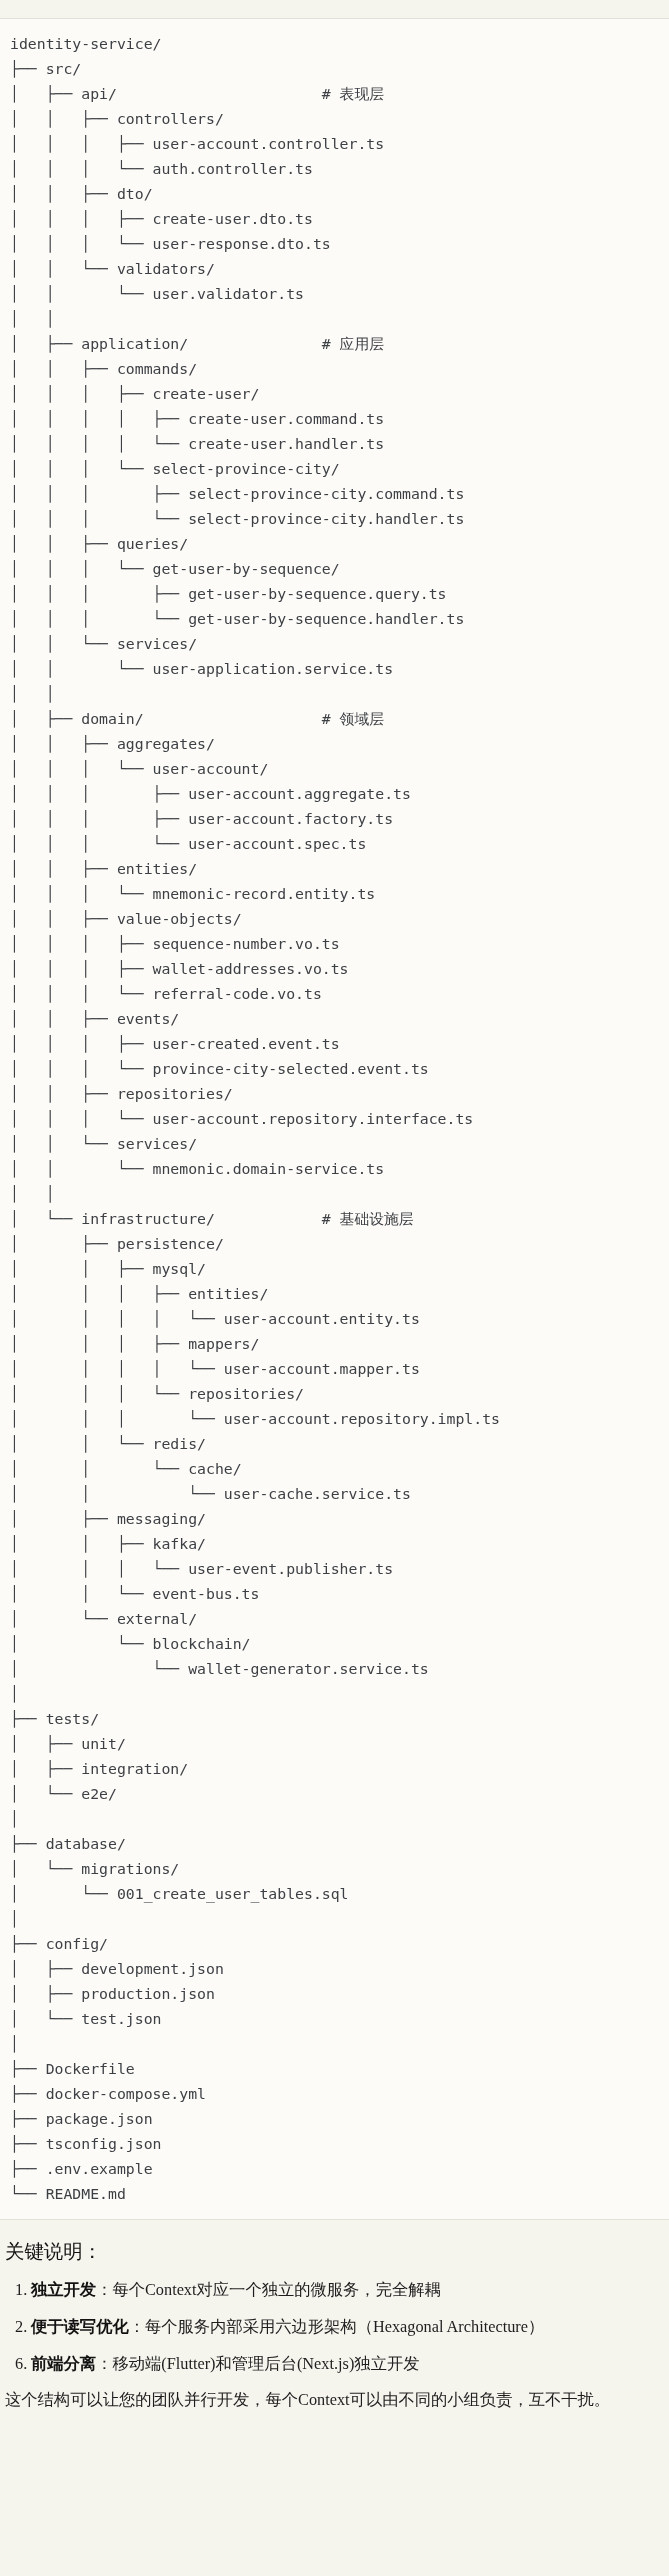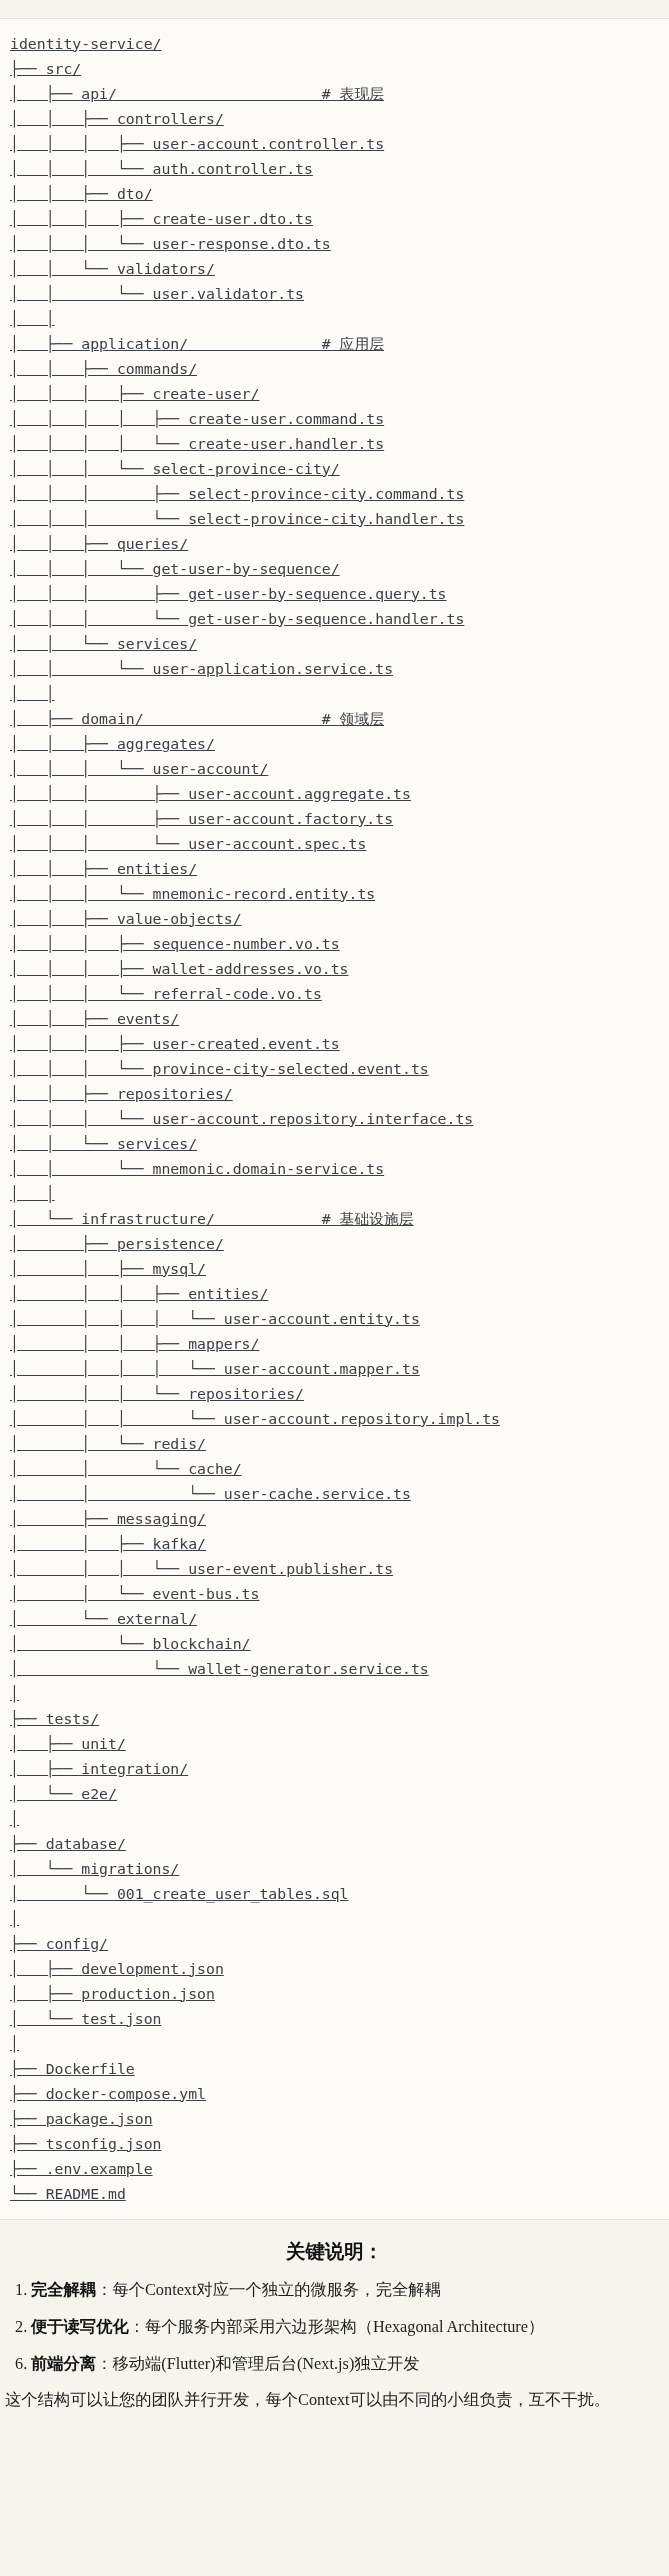--- a/index.html
+++ b/index.html
@@ -13,26 +13,26 @@
     font-family:"Liberation Sans", sans-serif;
     font-weight:bold;font-size:17.5px;line-height:1.15;color:#121212;
   }
   .codeblock{
     margin:17.5px 0 0 0;
     background:#fcfbf7;
     border-top:0.6px solid #e3e1da;border-bottom:0.6px solid #e3e1da;
     padding:12px 8px 13px 10px;
     font-family:"DejaVu Sans Mono", monospace;
     font-size:14.8px;line-height:25px;
-    color:#3c3f44;white-space:pre;overflow:hidden;text-decoration:underline;
+    color:#3c3f44;white-space:pre;overflow:hidden;
   }
   .notes-heading{
     margin:20px 5px 0 5px;
     font-family:"Liberation Sans", sans-serif;
-    font-weight:bold;font-size:19.4px;line-height:1.15;color:#121212;text-align:center;
+    font-weight:normal;font-size:19.4px;line-height:1.15;color:#121212;
   }
   ol.notes{
     list-style:none;margin:17.5px 0 0 0;padding:0 5px 0 15px;
   }
   ol.notes li{
     font-size:16.3px;line-height:20px;margin:0 0 15.6px 0;
   }
   ol.notes .num{margin-right:3.8px;}
   ol.notes .label{
     font-family:"Liberation Sans", sans-serif;font-weight:bold;color:#121212;
@@ -130,20 +130,20 @@
 ├── Dockerfile
 ├── docker-compose.yml
 ├── package.json
 ├── tsconfig.json
 ├── .env.example
 └── README.md</code></pre>
 
   <p class="notes-heading">关键说明：</p>
 
   <ol class="notes" id="notes-list">
-      <li><span class="num">1.</span><strong class="label">完全解耦</strong><span>：每个Context对应一个独立的微服务，完全解耦</span></li>
+      <li><span class="num">1.</span><strong class="label">独立开发</strong><span>：每个Context对应一个独立的微服务，完全解耦</span></li>
       <li><span class="num">2.</span><strong class="label">便于读写优化</strong><span>：每个服务内部采用六边形架构（Hexagonal Architecture）</span></li>
       <li><span class="num">6.</span><strong class="label">前端分离</strong><span>：移动端(Flutter)和管理后台(Next.js)独立开发</span></li>
     </ol>
 
   <p class="footer-note">这个结构可以让您的团队并行开发，每个Context可以由不同的小组负责，互不干扰。</p>
 </div>
 
 
 </body></html>

